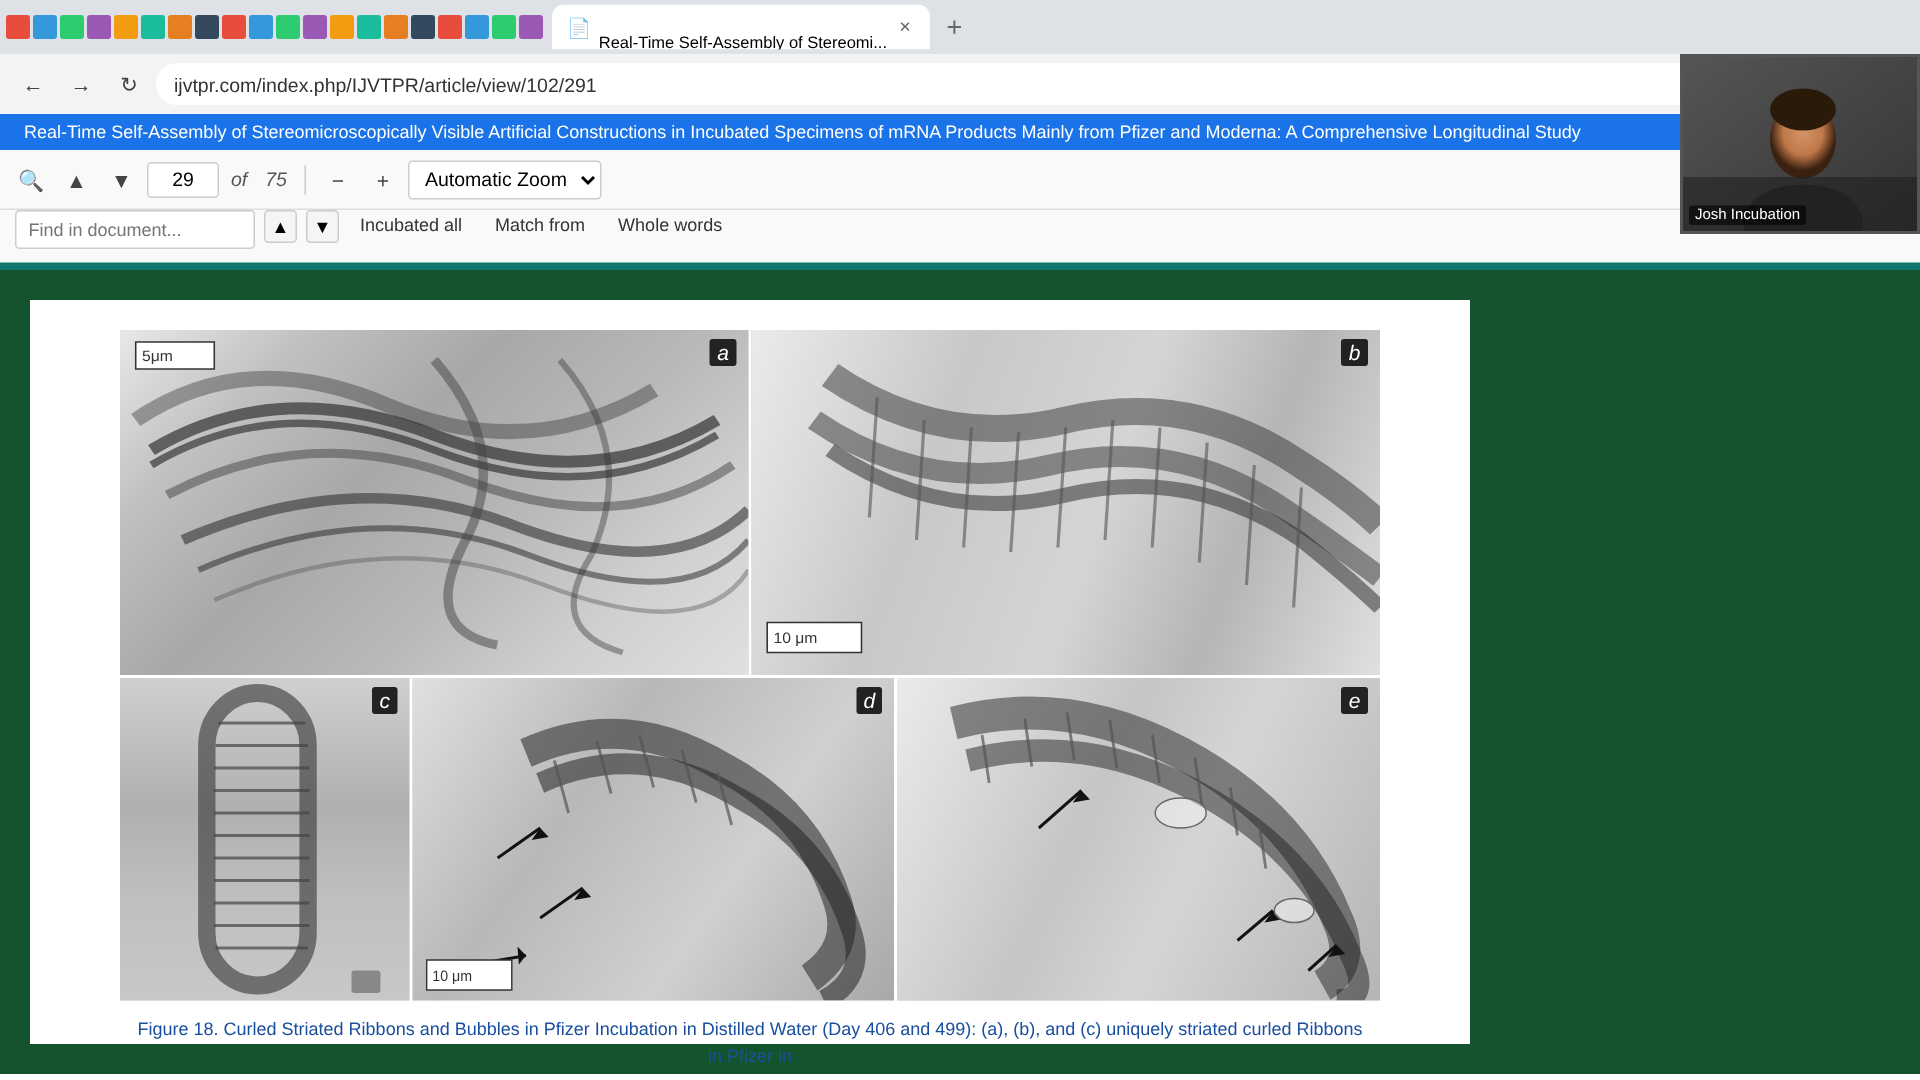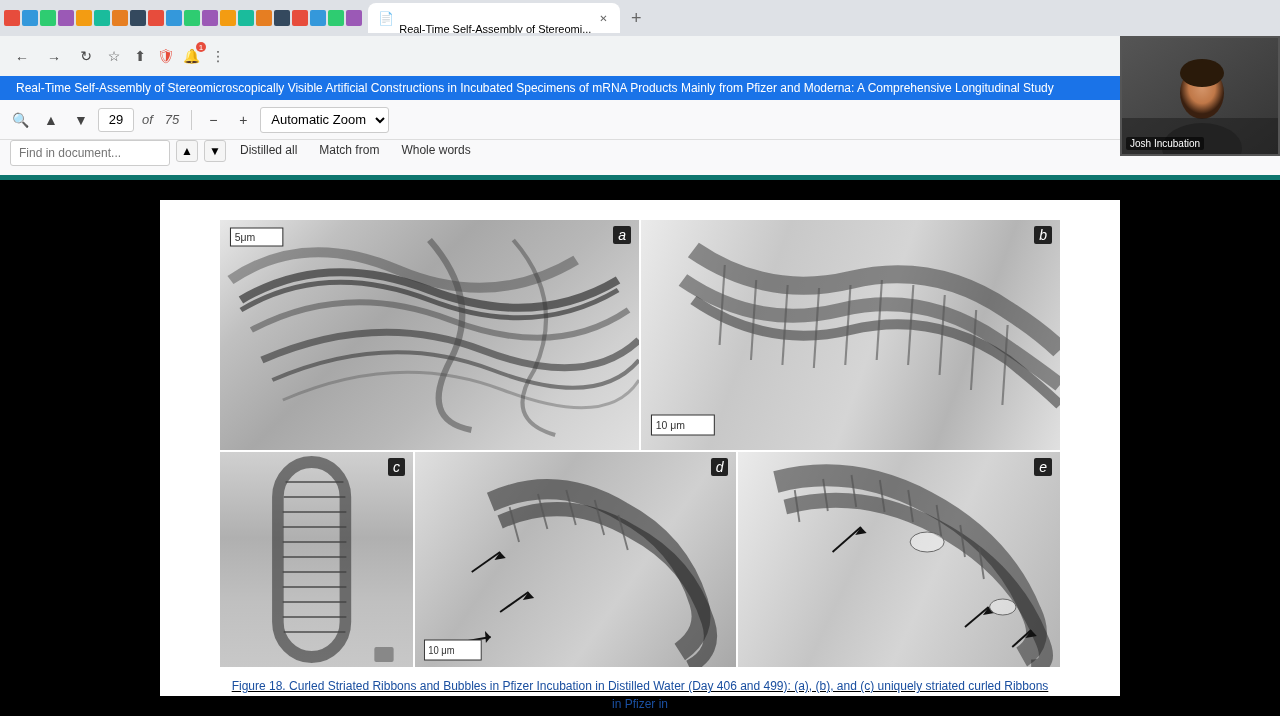--- a/index.html
+++ b/index.html
@@ -73,21 +73,21 @@
       width: 26px; height: 26px;
       border-radius: 4px;
       border: none;
       background: transparent;
       display: flex; align-items: center; justify-content: center;
       cursor: pointer;
       font-size: 14px;
       color: #444;
     }
     .page-input {
-      width: 36px;
+      width: 48px;
       height: 24px;
       border: 1px solid #ccc;
       border-radius: 3px;
       text-align: center;
       font-size: 13px;
     }
     .page-sep {
       font-size: 13px;
       color: #555;
       padding: 0 4px;
@@ -141,27 +141,25 @@
       border-radius: 3px;
       border: none;
       background: transparent;
       font-size: 12px;
       color: #333;
       cursor: pointer;
     }
 
     
     .pdf-content {
-      background: #000000;
-      display: flex;
-      justify-content: center;
+      background: #14532d;
+      display: flex;
       padding: 20px;
       height: calc(720px - 36px - 40px - 40px - 40px - 28px);
       overflow-y: auto;
-      text-decoration: underline;
     }
     .pdf-page {
       background: #fff;
       width: 960px;
       padding: 20px 60px 30px 60px;
       position: relative;
     }
 
     
     .figure-container {
@@ -294,20 +292,21 @@
       </div>
       <div style="width:28px;height:28px;display:flex;align-items:center;justify-content:center;font-size:18px;color:#666;cursor:pointer;">+</div>
     </div>
   </div>
 </div>
 
 <div class="address-bar-row">
   <button class="nav-btn">←</button>
   <button class="nav-btn">→</button>
   <button class="nav-btn">↻</button>
+  <input class="address-input" type="text" value="ijvtpr.com/index.php/IJVTPR/article/view/102/291" style="">
   <div class="browser-actions">
     <div class="browser-icon">☆</div>
     <div class="browser-icon">⬆</div>
     <div class="browser-icon" style="color:#e74c3c;">🛡</div>
     <div class="browser-icon" style="position:relative;">
       🔔
       <span style="position:absolute;top:-4px;right:-4px;background:#e74c3c;color:#fff;border-radius:50%;width:10px;height:10px;font-size:8px;display:flex;align-items:center;justify-content:center;">1</span>
     </div>
     <div class="browser-icon">⋮</div>
   </div>
@@ -335,21 +334,21 @@
     <option>125%</option>
     <option>150%</option>
     <option>200%</option>
   </select>
 </div>
 
 <div class="search-bar">
   <input class="search-input" type="text" placeholder="Find in document..." style="">
   <button class="search-nav-btn">▲</button>
   <button class="search-nav-btn">▼</button>
-  <button class="search-option-btn">Distilled all</button>
+  <button class="search-option-btn">Incubated all</button>
   <button class="search-option-btn">Match from</button>
   <button class="search-option-btn">Whole words</button>
 </div>
 
 <div class="pdf-content">
   <div class="pdf-page">
     <div class="figure-container">
 
       <div class="figure-top-row">
 

